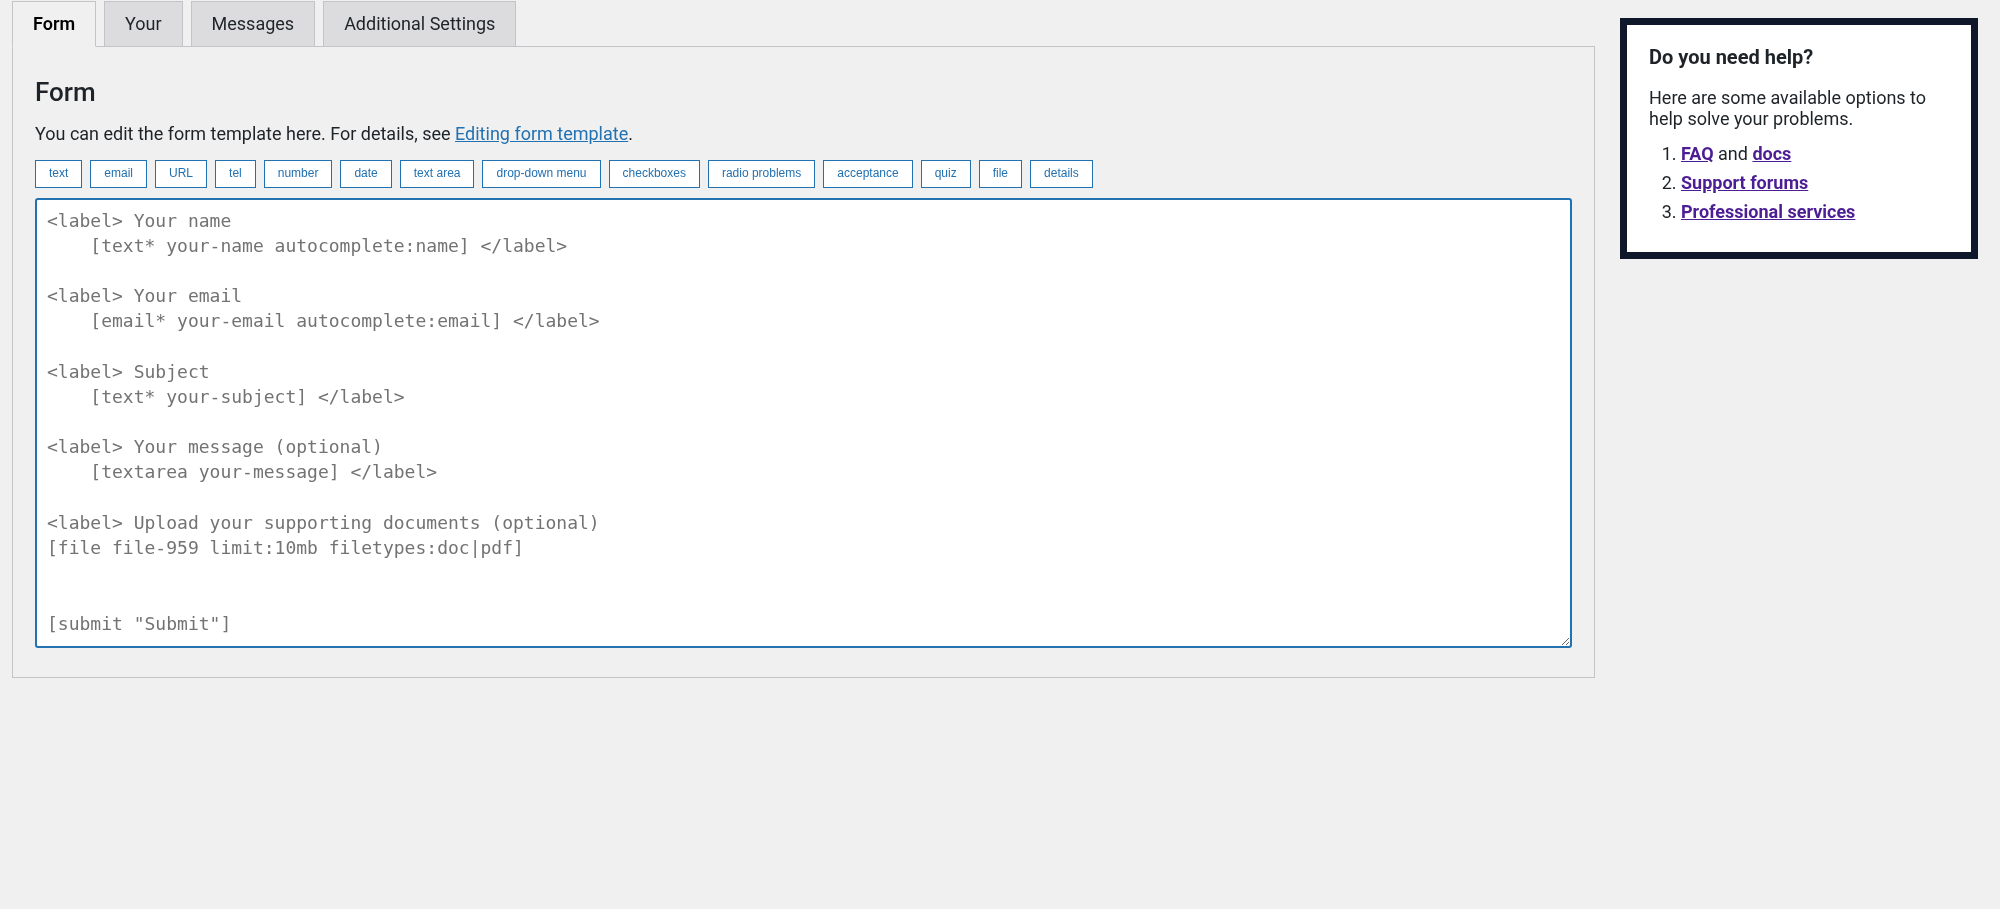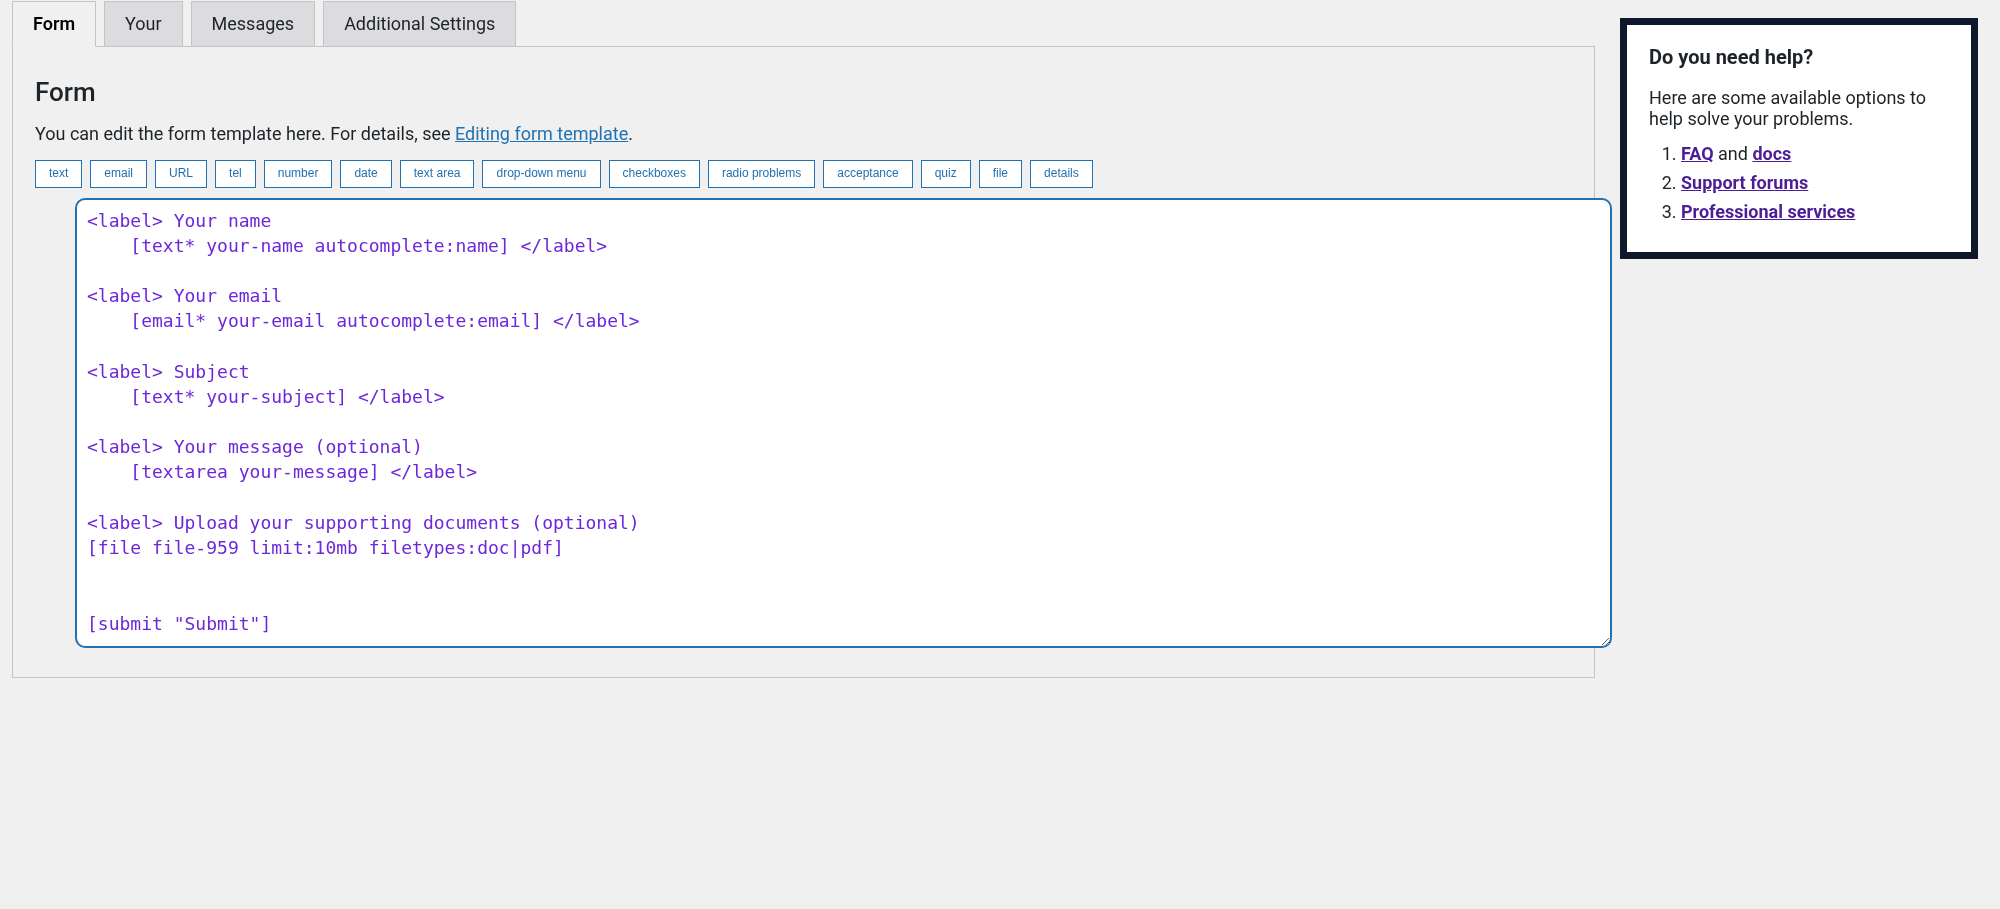--- a/index.html
+++ b/index.html
@@ -85,26 +85,25 @@
 
   textarea.form-template {
     width:100%;
     min-height:450px;
     resize:vertical;
     font-family: ui-monospace, "SF Mono", Menlo, Consolas, monospace;
     font-size:18px;
     line-height:1.4;
     padding:8px 10px;
     border:2px solid #2271b1;
-    border-radius:10px;
+    border-radius:3px;
     outline:none;
-    color:#6d28d9;
+    color:#737373;
     background:#fff;
     white-space:pre;
-    margin-left:40px;
   }
 
   
   .help-box {
     background:#fff;
     border:7px solid #0f172a;
     padding:20px 22px 22px 22px;
     margin-top:18px;
   }
   .help-box h3 {

